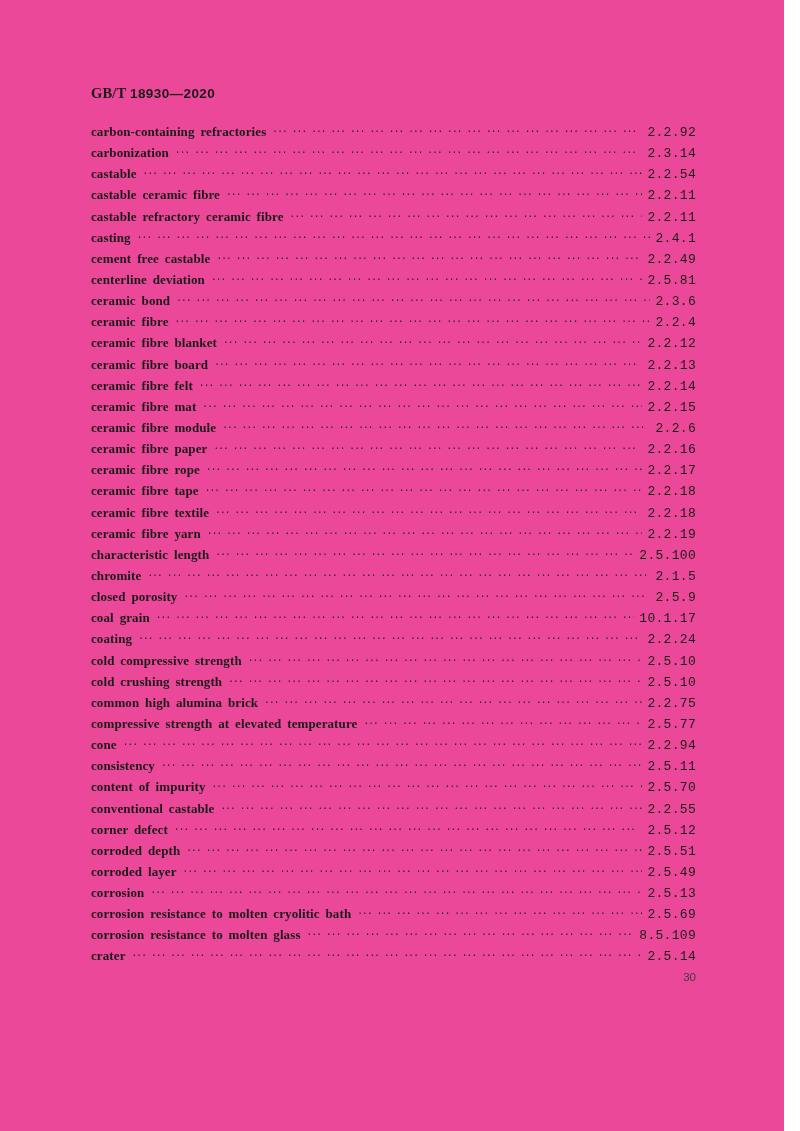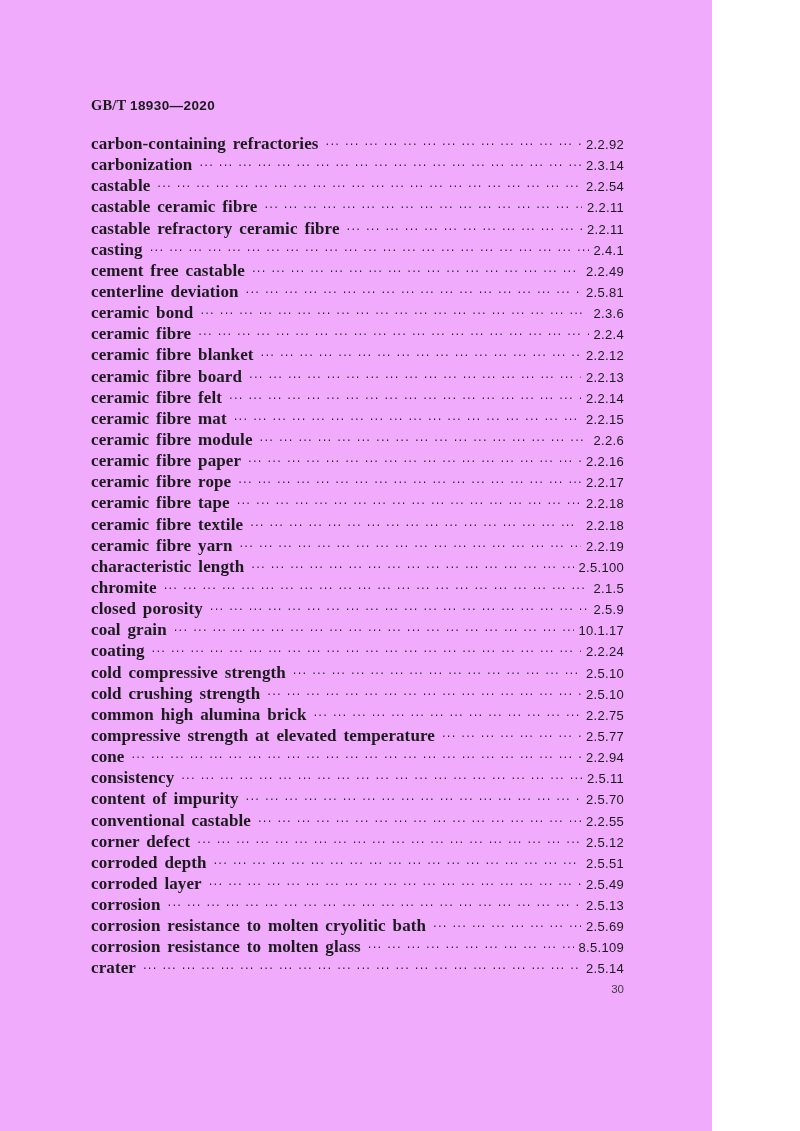--- a/index.html
+++ b/index.html
@@ -2,25 +2,25 @@
 <html><head>
 <meta charset="utf-8">
 <style>
   html, body {
     margin: 0;
     padding: 0;
     background: #ffffff;
   }
   .page {
     position: relative;
-    width: 712px;
+    width: 784px;
     height: 1131px;
-    background: #f0abfc;
+    background: #ec4899;
     box-sizing: border-box;
-    padding: 16px 88px 0 91px;
+    padding: 4px 88px 0 91px;
     overflow: hidden;
     font-family: "Liberation Serif", serif;
     color: #1b1b1b;
   }
   .header {
     padding-top: 81px;
     font-size: 14.5px;
     font-weight: bold;
     letter-spacing: 0.2px;
     white-space: nowrap;
@@ -35,42 +35,42 @@
     margin-top: 20px;
   }
   .row {
     display: flex;
     align-items: baseline;
     height: 21.15px;
     white-space: nowrap;
   }
   .term {
     font-weight: bold;
-    font-size: 17px;
+    font-size: 13px;
     word-spacing: 2.5px;
     letter-spacing: 0.1px;
     flex: 0 0 auto;
     font-family: Liberation Serif, serif;
   }
   .leader {
     flex: 1 1 auto;
     overflow: hidden;
     margin: 0 5px 0 7px;
     min-width: 12px;
   }
   .leader::after {
     content: "··· ··· ··· ··· ··· ··· ··· ··· ··· ··· ··· ··· ··· ··· ··· ··· ··· ··· ··· ··· ··· ··· ··· ··· ··· ··· ··· ··· ··· ··· ··· ··· ··· ··· ··· ··· ··· ··· ··· ··· ··· ··· ··· ··· ··· ··· ··· ···";
     font-family: "DejaVu Sans", sans-serif;
     font-size: 11.5px;
     letter-spacing: 1.2px;
     color: #1e1e1e;
   }
   .ref {
     flex: 0 0 auto;
-    font-family: Liberation Sans, sans-serif;
+    font-family: Liberation Mono, monospace;
     font-size: 13px;
     letter-spacing: 0.3px;
     text-align: right;
   }
   .footer {
     margin-top: 3px;
     margin-left: 17px;
     font-family: "Liberation Sans", sans-serif;
     font-size: 11.5px;
     color: #3d3d3d;

